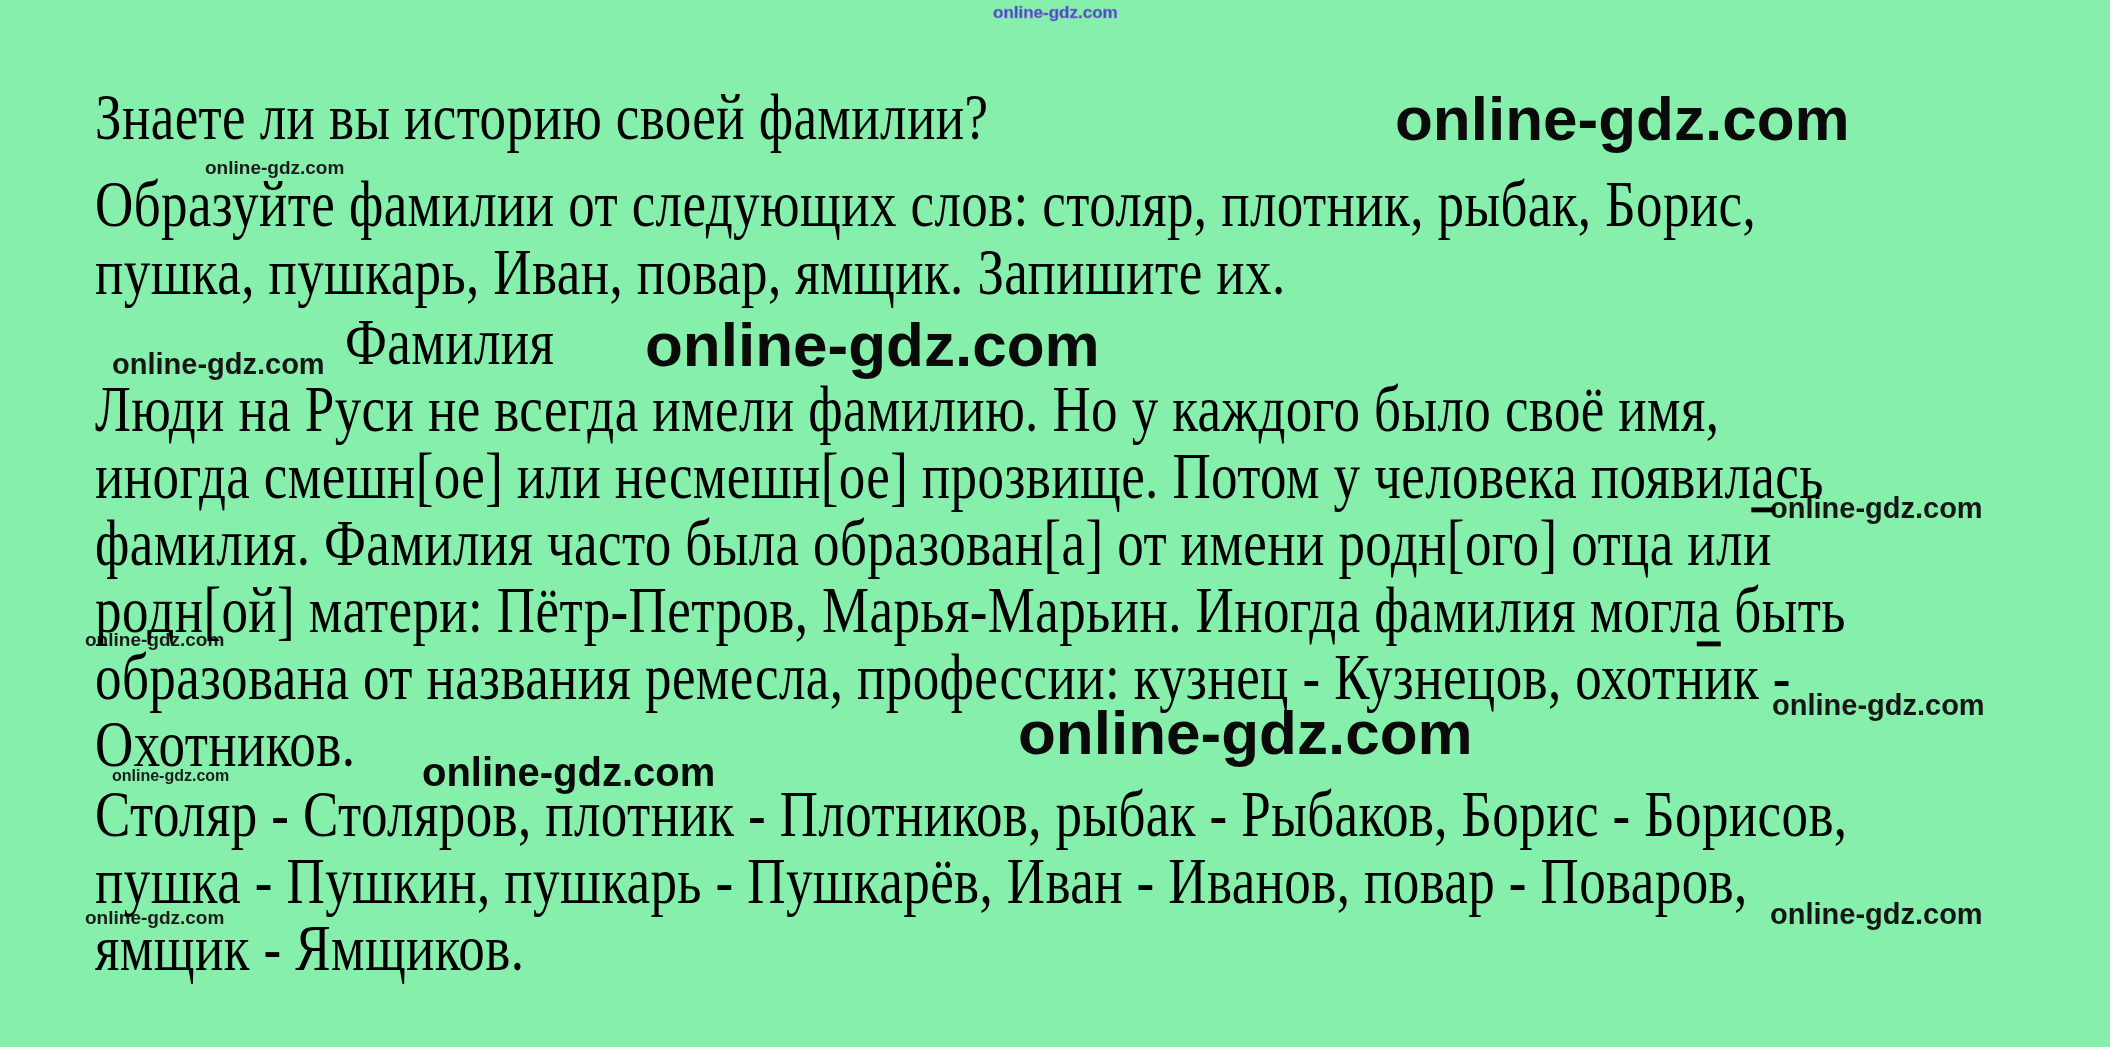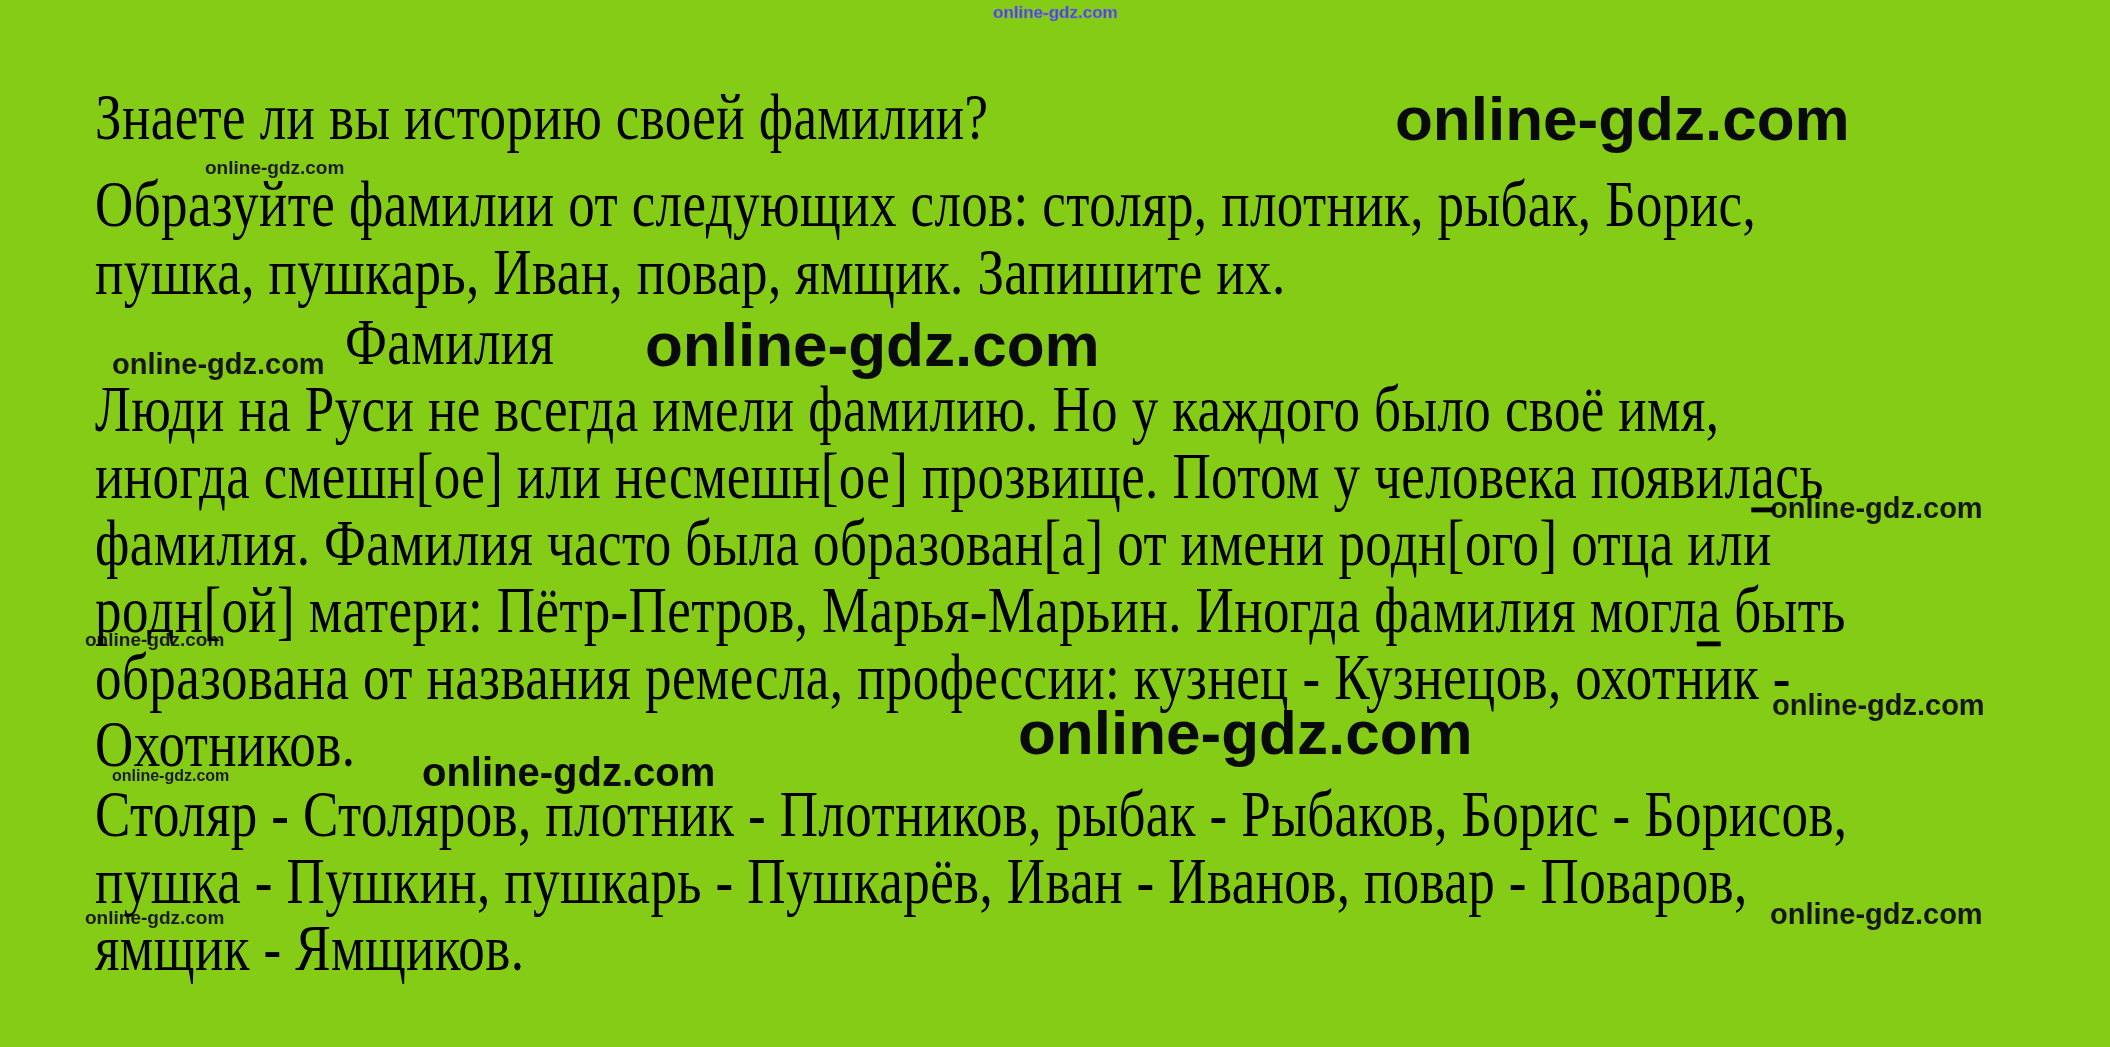--- a/index.html
+++ b/index.html
@@ -9,21 +9,21 @@
   }
   body {
     width: 2110px;
     height: 1047px;
     position: relative;
     overflow: hidden;
   }
   .page {
     position: absolute;
     inset: 0;
-    background: #84cc16;
+    background: #86efac;
   }
   
   .textline {
     position: absolute;
     white-space: nowrap;
     font-family: "Liberation Serif", "DejaVu Serif", serif;
     font-size: 53px;
     letter-spacing: 0.4px;
     color: #000000;
     transform: scaleY(1.22);

